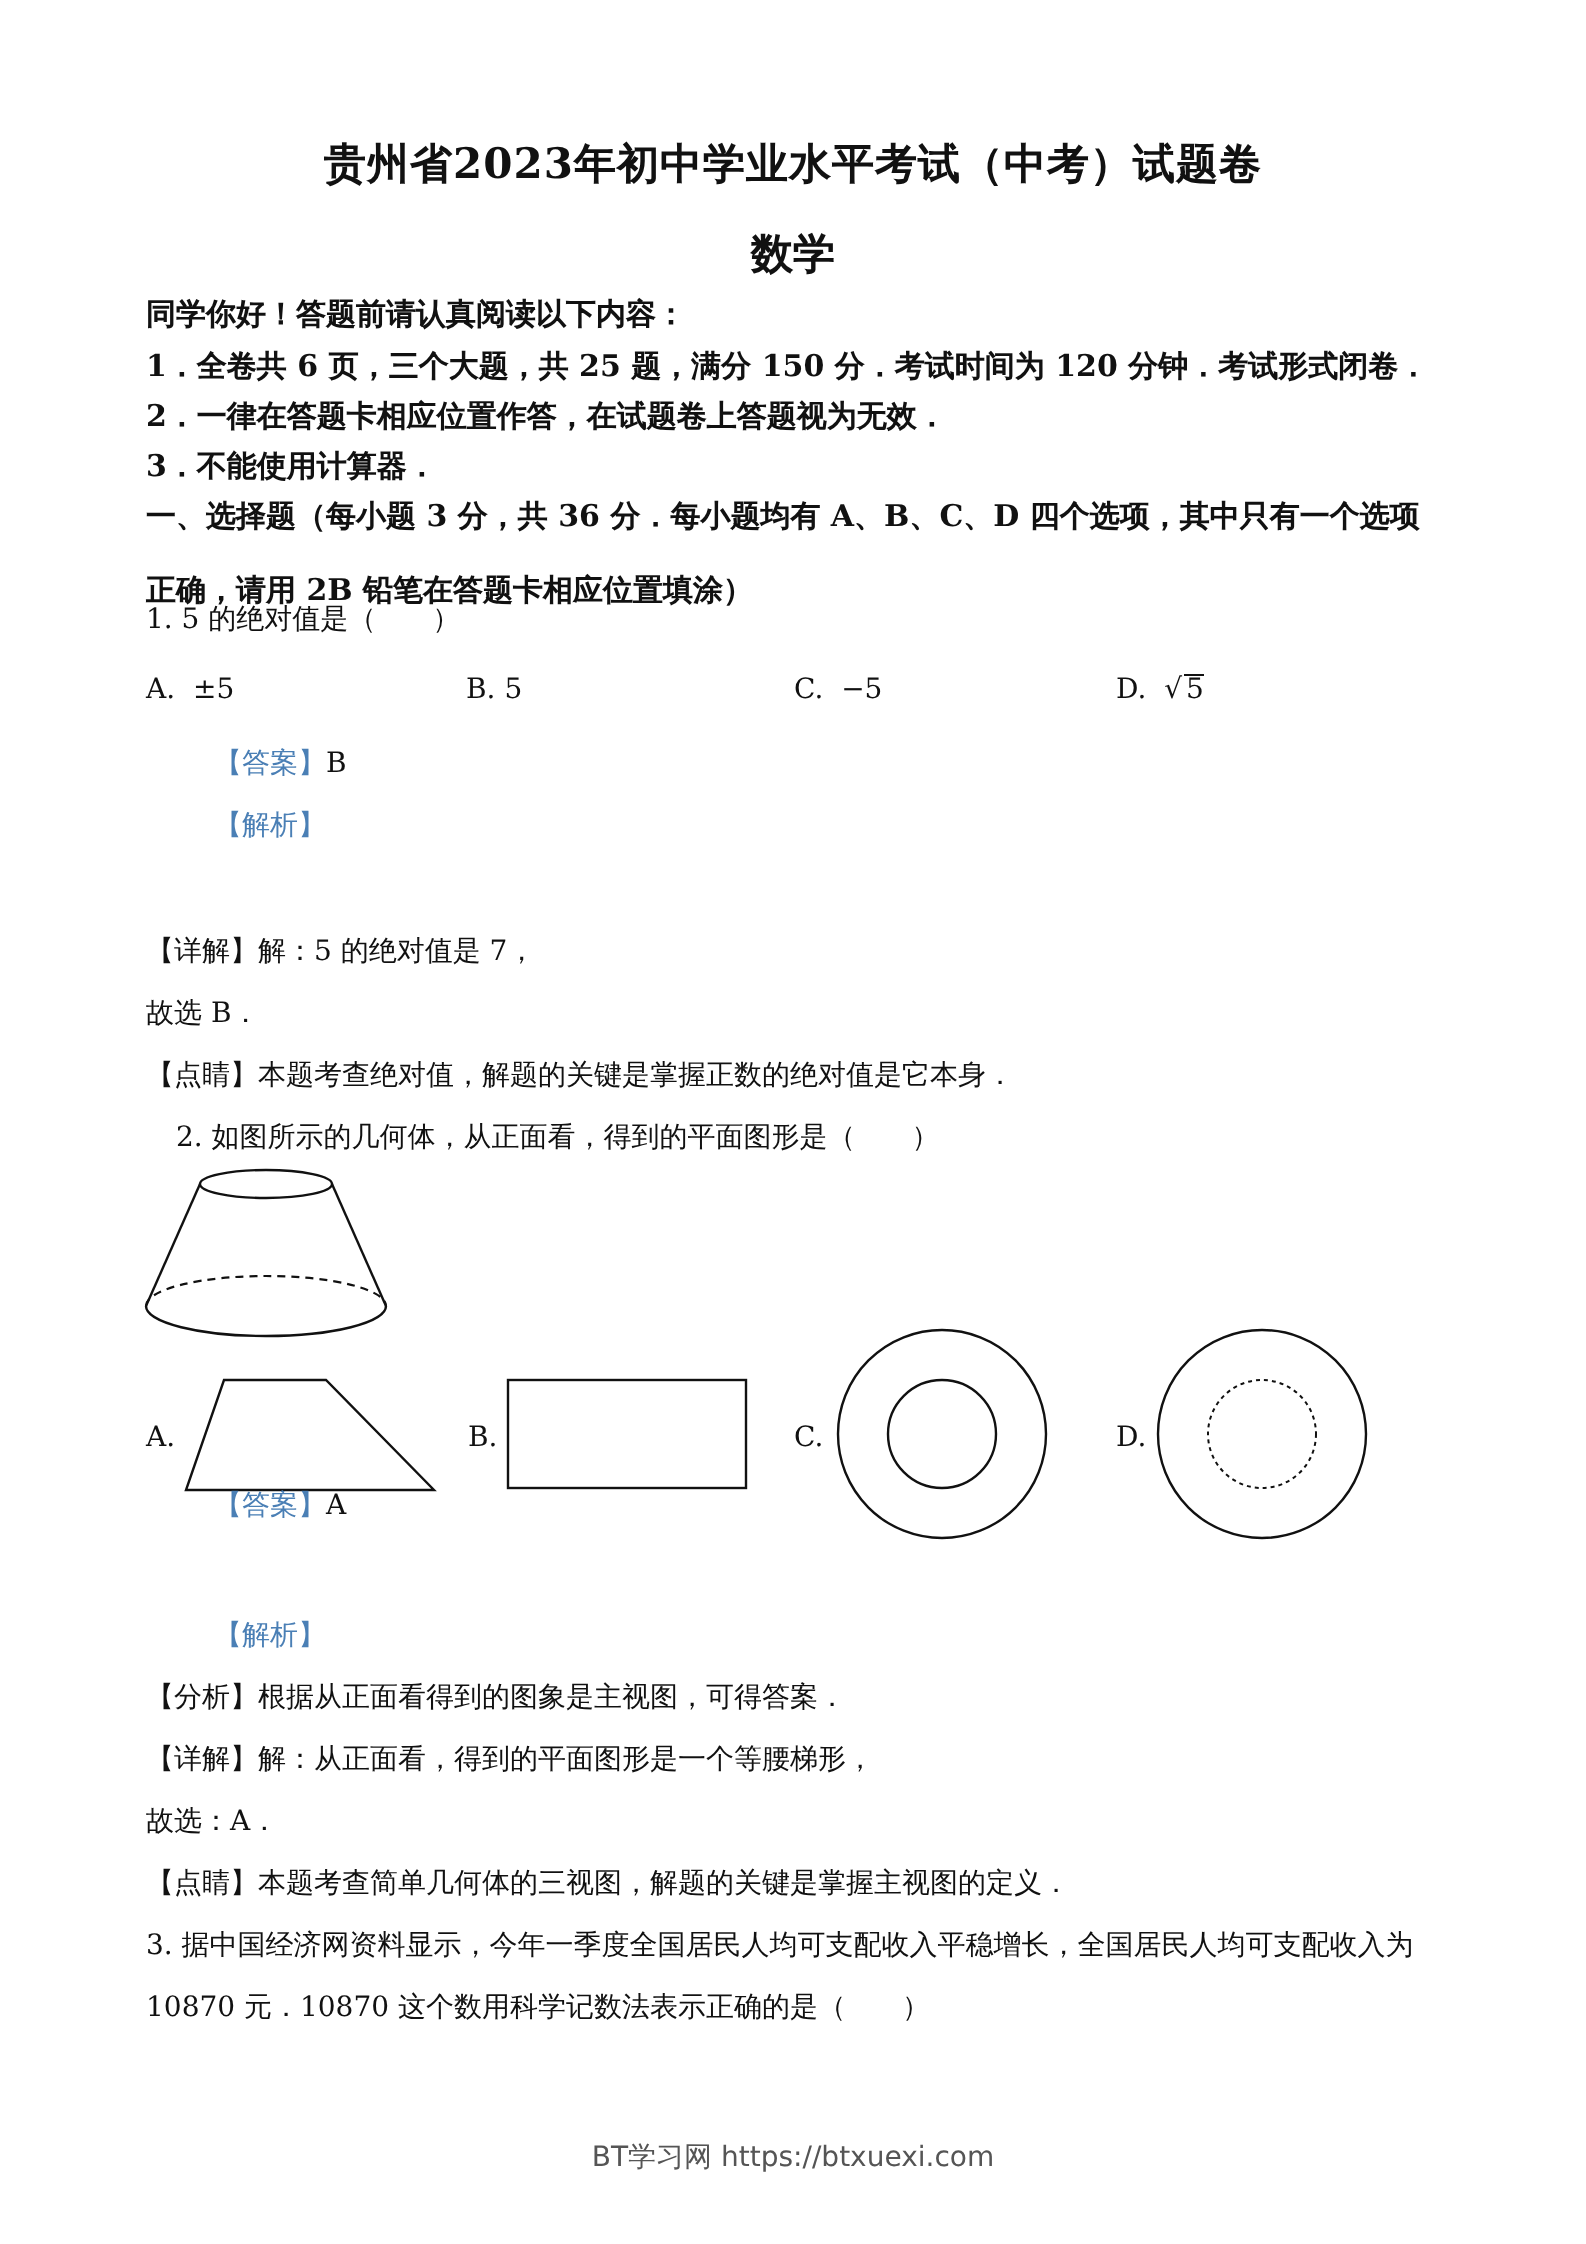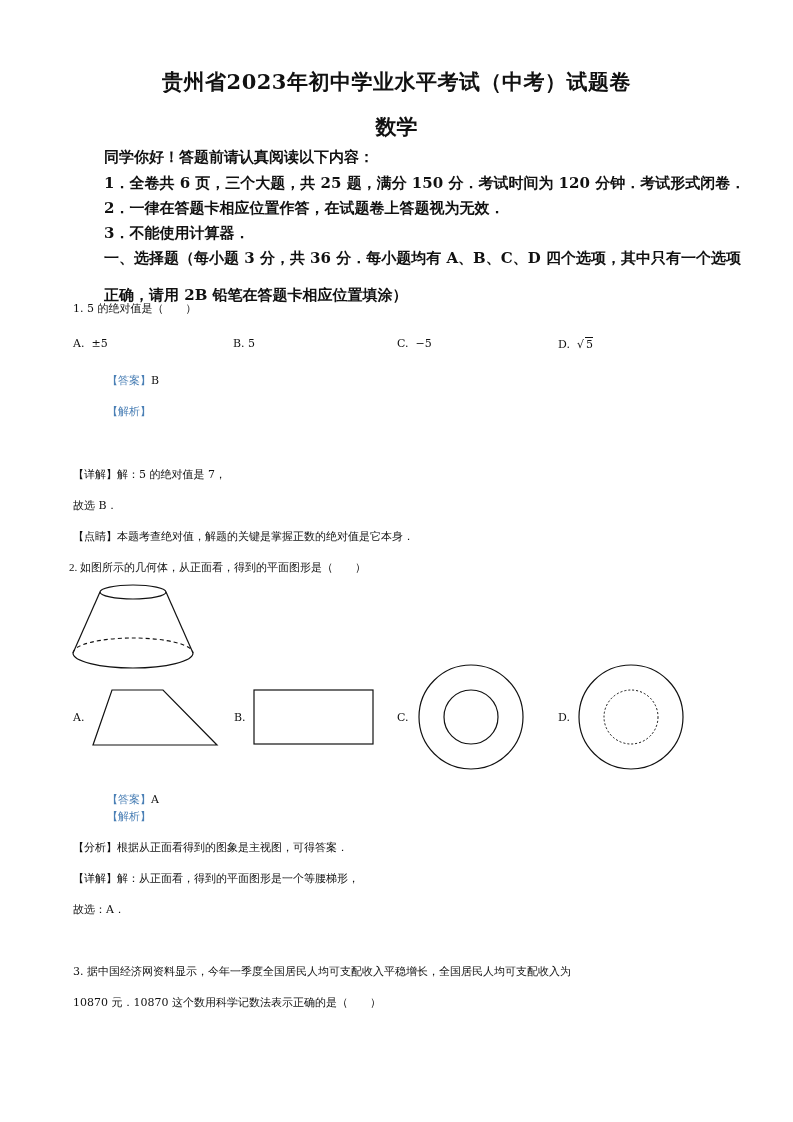--- a/index.html
+++ b/index.html
@@ -5,22 +5,22 @@
   html, body { margin: 0; padding: 0; background: #ffffff; }
   body {
     width: 793px; height: 1122px; position: relative; overflow: hidden;
     font-family: "DejaVu Serif", "Liberation Serif", serif;
     color: #111;
   }
   .page { position: absolute; left: 0; top: 0; width: 793px; height: 892px; }
   .abs { position: absolute; white-space: nowrap; }
   .title { left: 0; width: 793px; text-align: center; top: 68px; font-size: 21px; font-weight: bold; letter-spacing: 0.5px; }
   .subtitle { left: 0; width: 793px; text-align: center; top: 113px; font-size: 21px; font-weight: bold; }
-  .bold { font-weight: bold; font-size: 15px; margin-left: 31px; }
-  .norm { font-size: 11px; }
+  .bold { font-weight: bold; font-size: 15px; }
+  .norm { font-size: 14px; }
   .label-blue { color: #4a7fb5; margin-left: 34px; }
   .footer { left: 0; width: 793px; text-align: center; top: 1070px; font-family: "DejaVu Sans", "Liberation Sans", sans-serif; font-size: 14px; color: #555; }
   svg { position: absolute; overflow: visible; }
   .sqrt { display: inline-block; border-top: 1px solid #111; padding-left: 1px; margin-left: 1px; line-height: 14px; }
 </style>
 </head>
 <body>
 
 <div class="page">
 
@@ -53,21 +53,21 @@
   </div>
   <div class="abs norm label-blue" style="left:73px; top:404px;">【解析】</div>
   <div class="abs norm" style="left:73px; top:467px;">
     <span>【详解】</span><span>解：5 的绝对值是 7，</span>
   </div>
   <div class="abs norm" style="left:73px; top:498px;">故选 B．</div>
   <div class="abs norm" style="left:73px; top:529px;">
     <span>【点睛】</span><span>本题考查绝对值，解题的关键是掌握正数的绝对值是它本身．</span>
   </div>
 
-  <div class="abs norm" style="left:69px; top:560px;font-family:Liberation Serif, serif;">2.  如图所示的几何体，从正面看，得到的平面图形是（　　）</div>
+  <div class="abs norm" style="left:88px; top:560px;">2.  如图所示的几何体，从正面看，得到的平面图形是（　　）</div>
 
   <svg style="left:70px; top:583px;" width="130" height="85">
     <ellipse cx="63" cy="9" rx="33" ry="7" fill="none" stroke="#111" stroke-width="1.2"></ellipse>
     <line x1="30" y1="9" x2="3" y2="70" stroke="#111" stroke-width="1.2"></line>
     <line x1="96" y1="9" x2="123" y2="70" stroke="#111" stroke-width="1.2"></line>
     <path d="M3,70 A60,15 0 0,1 123,70" fill="none" stroke="#111" stroke-width="1.1" stroke-dasharray="4,3"></path>
     <path d="M3,70 A60,15 0 0,0 123,70" fill="none" stroke="#111" stroke-width="1.2"></path>
   </svg>
 
   <div class="abs norm" style="left:73px; top:711px;">A.</div>
@@ -85,28 +85,32 @@
     <circle cx="53" cy="53" r="52" fill="none" stroke="#111" stroke-width="1.2"></circle>
     <circle cx="53" cy="53" r="27" fill="none" stroke="#111" stroke-width="1.2"></circle>
   </svg>
 
   <div class="abs norm" style="left:558px; top:711px;">D.</div>
   <svg style="left:578px; top:664px;" width="108" height="108">
     <circle cx="53" cy="53" r="52" fill="none" stroke="#111" stroke-width="1.2"></circle>
     <circle cx="53" cy="53" r="27" fill="none" stroke="#111" stroke-width="1" stroke-dasharray="2,2"></circle>
   </svg>
 
-  <div class="abs norm" style="left:73px; top:792px;">
+  <div class="abs norm" style="left:73px; top:744px;">
     <span class="label-blue">【答案】</span><span>A</span>
   </div>
   <div class="abs norm label-blue" style="left:73px; top:809px;">【解析】</div>
   <div class="abs norm" style="left:73px; top:840px;">
     <span>【分析】</span><span>根据从正面看得到的图象是主视图，可得答案．</span>
   </div>
   <div class="abs norm" style="left:73px; top:871px;">
     <span>【详解】</span><span>解：从正面看，得到的平面图形是一个等腰梯形，</span>
   </div>
   <div class="abs norm" style="left:73px; top:902px;">故选：A．</div>
+  <div class="abs norm" style="left:73px; top:933px;">
+    <span>【点睛】</span><span>本题考查简单几何体的三视图，解题的关键是掌握主视图的定义．</span>
+  </div>
 
   <div class="abs norm" style="left:73px; top:964px;">3.  据中国经济网资料显示，今年一季度全国居民人均可支配收入平稳增长，全国居民人均可支配收入为</div>
   <div class="abs norm" style="left:73px; top:995px;">10870 元．10870 这个数用科学记数法表示正确的是（　　）</div>
 
+  <div class="abs footer">BT学习网 https://btxuexi.com</div>
 </div>
 
 </body></html>

